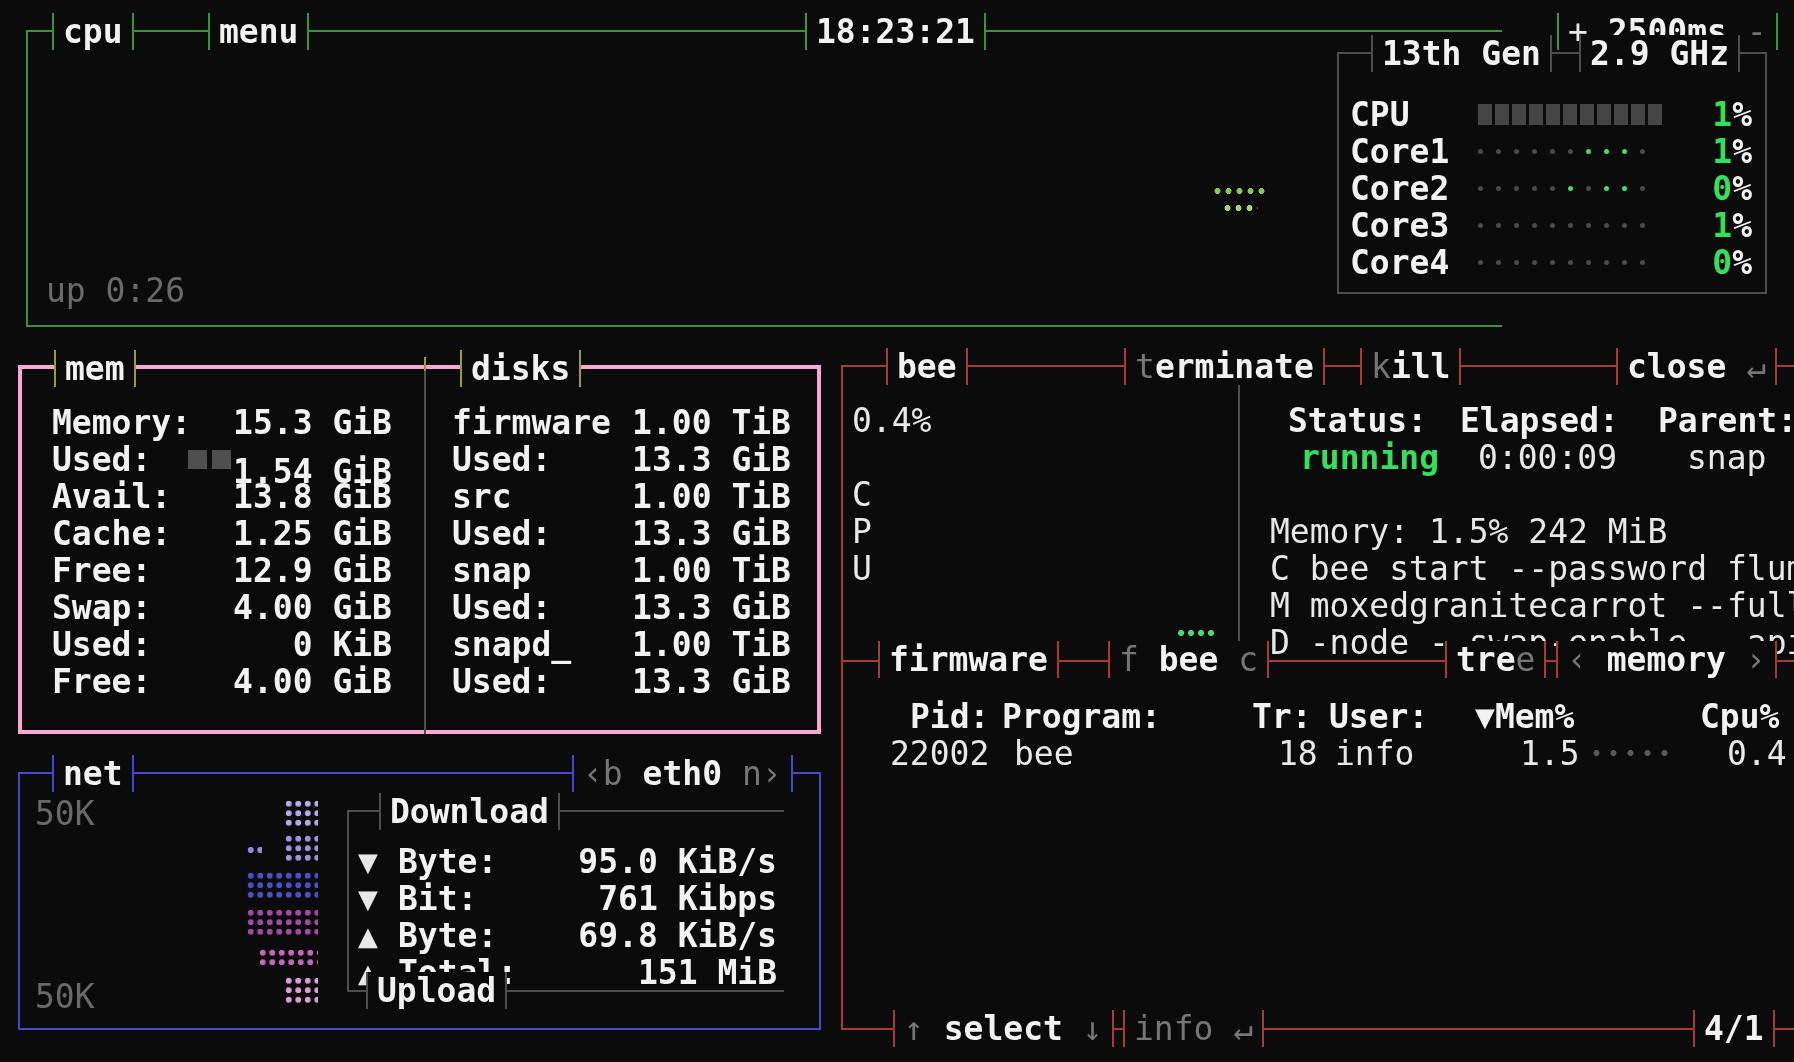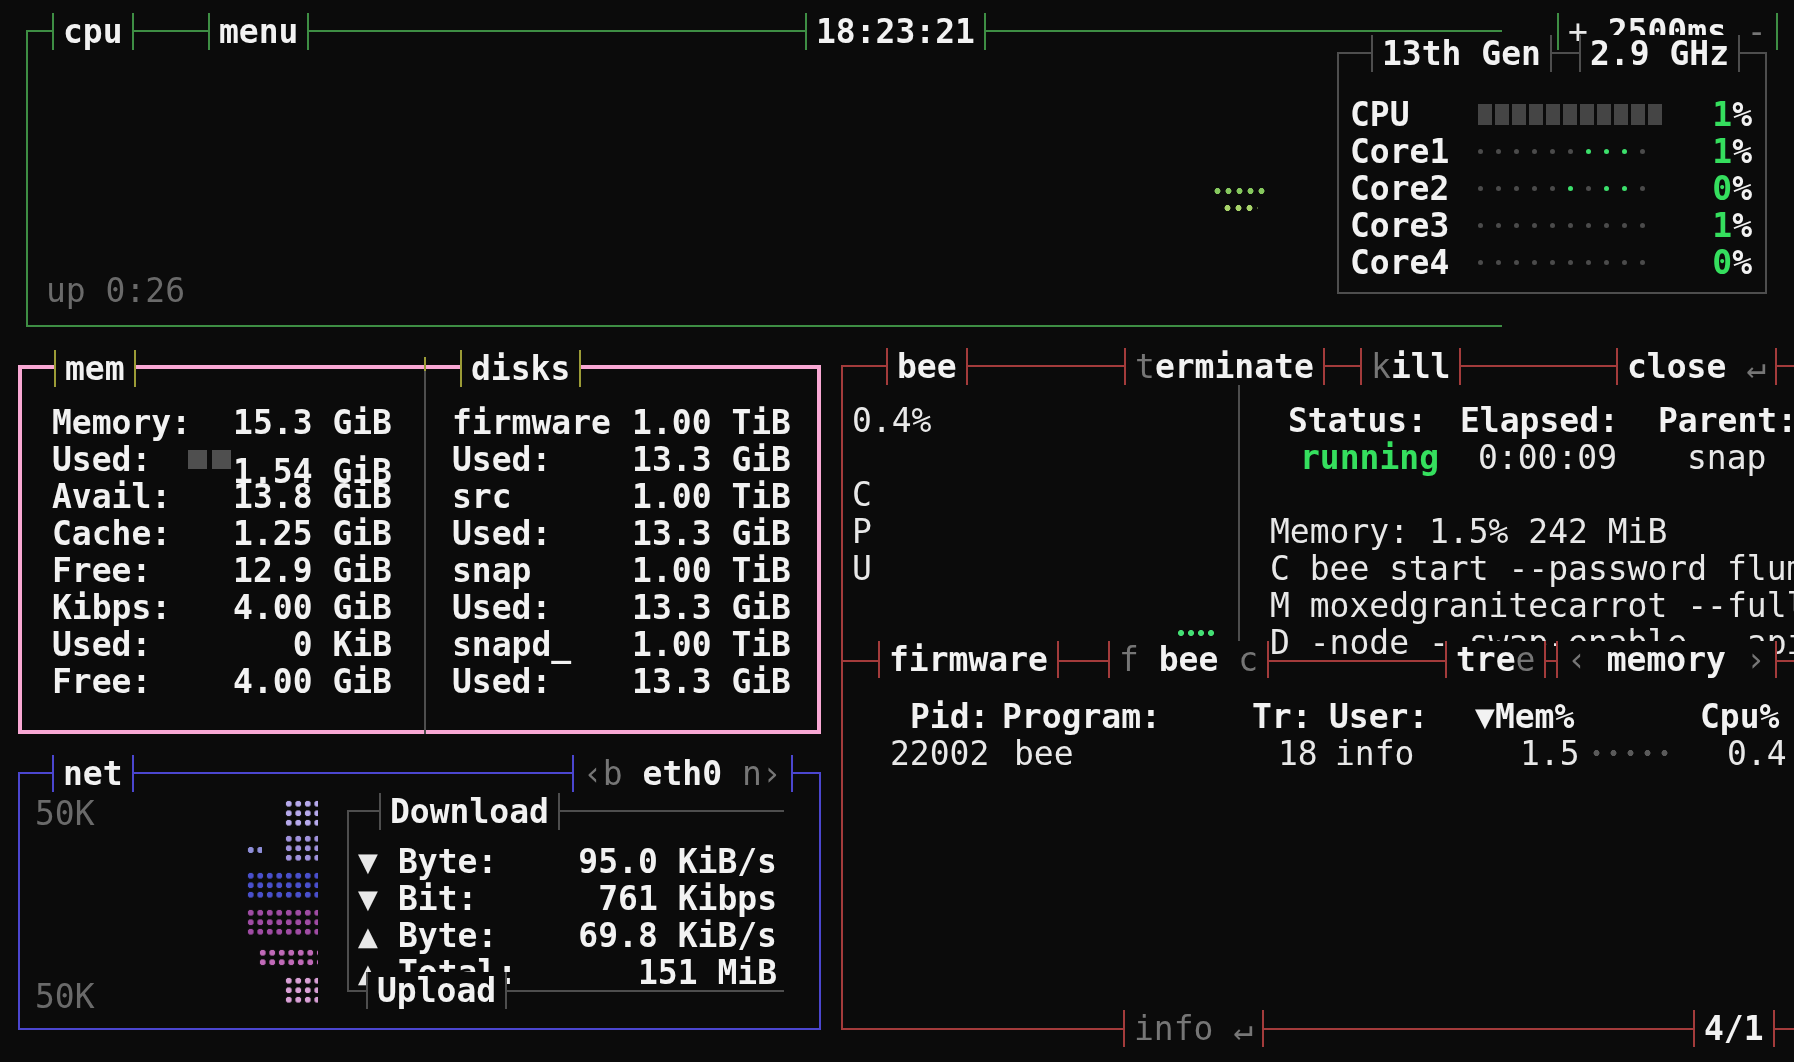--- a/index.html
+++ b/index.html
@@ -129,21 +129,21 @@
       <span class="val bw" style="right:425px;top:35px">15.3 GiB</span>
     <span class="t bw" style="left:30px;top:72px">Used:</span>
       <div class="blk2" style="left:166px;top:81px"></div>
       <span class="val bw" style="right:425px;top:84px">1.54 GiB</span>
     <span class="t bw" style="left:30px;top:109px">Avail:</span>
       <span class="val bw" style="right:425px;top:109px">13.8 GiB</span>
     <span class="t bw" style="left:30px;top:146px">Cache:</span>
       <span class="val bw" style="right:425px;top:146px">1.25 GiB</span>
     <span class="t bw" style="left:30px;top:183px">Free:</span>
       <span class="val bw" style="right:425px;top:183px">12.9 GiB</span>
-    <span class="t bw" style="left:30px;top:220px">Kibps:</span>
+    <span class="t bw" style="left:30px;top:220px">Swap:</span>
       <span class="val bw" style="right:425px;top:220px">4.00 GiB</span>
     <span class="t bw" style="left:30px;top:257px">Used:</span>
       <span class="val bw" style="right:425px;top:257px">0 KiB</span>
     <span class="t bw" style="left:30px;top:294px">Free:</span>
       <span class="val bw" style="right:425px;top:294px">4.00 GiB</span>
 
     <span class="t bw" style="left:430px;top:35px">firmware</span>
       <span class="val bw" style="right:26px;top:35px">1.00 TiB</span>
     <span class="t bw" style="left:430px;top:72px">Used:</span>
       <span class="val bw" style="right:26px;top:72px">13.3 GiB</span>
@@ -237,17 +237,18 @@
     <div>
       <span class="t w" style="left:47px;top:368px">22002</span>
       <span class="t w" style="left:171px;top:368px">bee</span>
       <span class="t w" style="left:435px;top:368px">18</span>
       <span class="t w" style="left:492px;top:368px">info</span>
       <span class="t w" style="left:677px;top:368px">1.5</span>
       <div class="dots" style="--c:#5a5a5a;left:745px;top:381px;width:80px;height:10px;background-size:17px 10px;"></div>
       <span class="t w" style="left:884px;top:368px">0.4</span>
     </div>
 
+    <span class="tag bottom" style="left:50px"><span class="g">↑ </span><span class="bw">select</span><span class="g"> ↓</span></span>
     <span class="tag bottom" style="left:280px"><span class="g">info ↵</span></span>
     <span class="tag bottom" style="left:850px"><span class="bw">4/1</span></span>
   </section>
 
 </div>
 
 </body></html>

